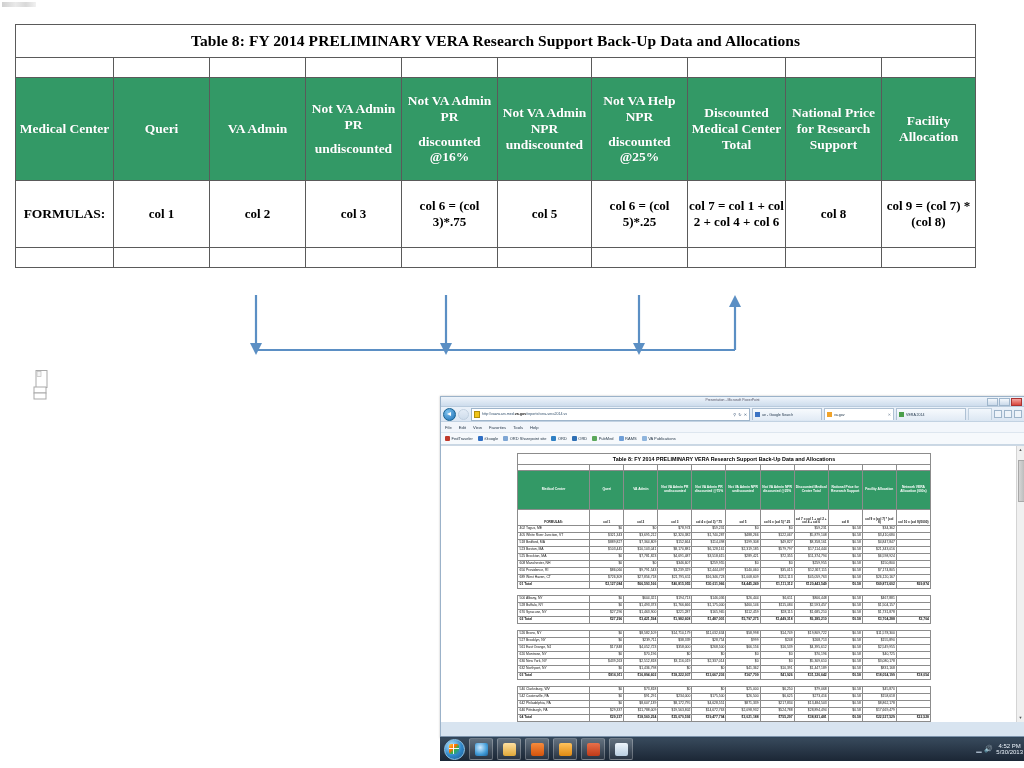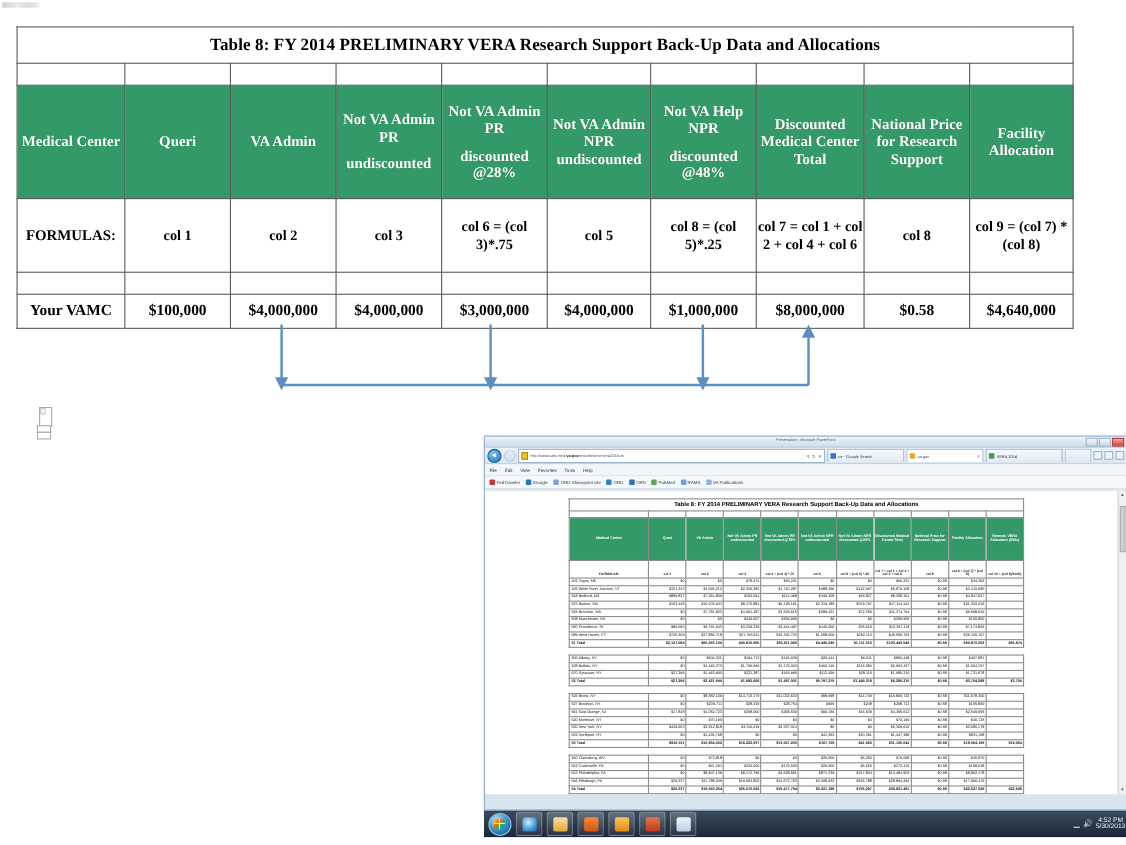--- a/index.html
+++ b/index.html
@@ -418,74 +418,62 @@
     </td>
     <td class="hdr-cell">
       <span class="solo">VA Admin</span>
     </td>
     <td class="hdr-cell">
       <span class="solo">Not VA Admin PR</span>
       <span class="sub">undiscounted</span>
     </td>
     <td class="hdr-cell">
       <span class="solo">Not VA Admin PR</span>
-      <span class="sub">discounted @28%</span>
+      <span class="sub">discounted @16%</span>
     </td>
     <td class="hdr-cell">
       <span class="solo">Not VA Admin NPR undiscounted</span>
     </td>
     <td class="hdr-cell">
       <span class="solo">Not VA Help NPR</span>
-      <span class="sub">discounted @48%</span>
+      <span class="sub">discounted @25%</span>
     </td>
     <td class="hdr-cell">
       <span class="solo">Discounted Medical Center Total</span>
     </td>
     <td class="hdr-cell">
       <span class="solo">National Price for Research Support</span>
     </td>
     <td class="hdr-cell">
       <span class="solo">Facility Allocation</span>
     </td>
   </tr>
   <tr>
     <td class="formula-cell label">FORMULAS:</td>
     <td class="formula-cell">col 1</td>
     <td class="formula-cell">col 2</td>
     <td class="formula-cell">col 3</td>
     <td class="formula-cell">col 6 = (col 3)*.75</td>
     <td class="formula-cell">col 5</td>
-    <td class="formula-cell">col 8 = (col 5)*.25</td>
+    <td class="formula-cell">col 6 = (col 5)*.25</td>
     <td class="formula-cell">col 7 = col 1 + col 2 + col 4 + col 6</td>
     <td class="formula-cell">col 8</td>
     <td class="formula-cell">col 9 = (col 7) * (col 8)</td>
   </tr>
   <tr class="gap-row">
     <td></td>
         <td></td>
     <td></td>
         <td></td>
     <td></td>
         <td></td>
     <td></td>
         <td></td>
     <td></td>
         <td></td>
-  </tr>
-  <tr>
-    <td class="data-cell">Your VAMC</td>
-    <td class="data-cell">$100,000</td>
-    <td class="data-cell">$4,000,000</td>
-    <td class="data-cell">$4,000,000</td>
-    <td class="data-cell">$3,000,000</td>
-    <td class="data-cell">$4,000,000</td>
-    <td class="data-cell">$1,000,000</td>
-    <td class="data-cell">$8,000,000</td>
-    <td class="data-cell">$0.58</td>
-    <td class="data-cell">$4,640,000</td>
   </tr>
 </tbody>
   </table>
 
 <svg class="arrows" viewBox="0 0 800 72">
   <g stroke="#5b8fc4" stroke-width="2.2" fill="none">
     <path d="M256,2 L256,55"></path>
     <path d="M446,2 L446,55"></path>
     <path d="M639,2 L639,55"></path>
     <path d="M256,57 L735,57"></path>

